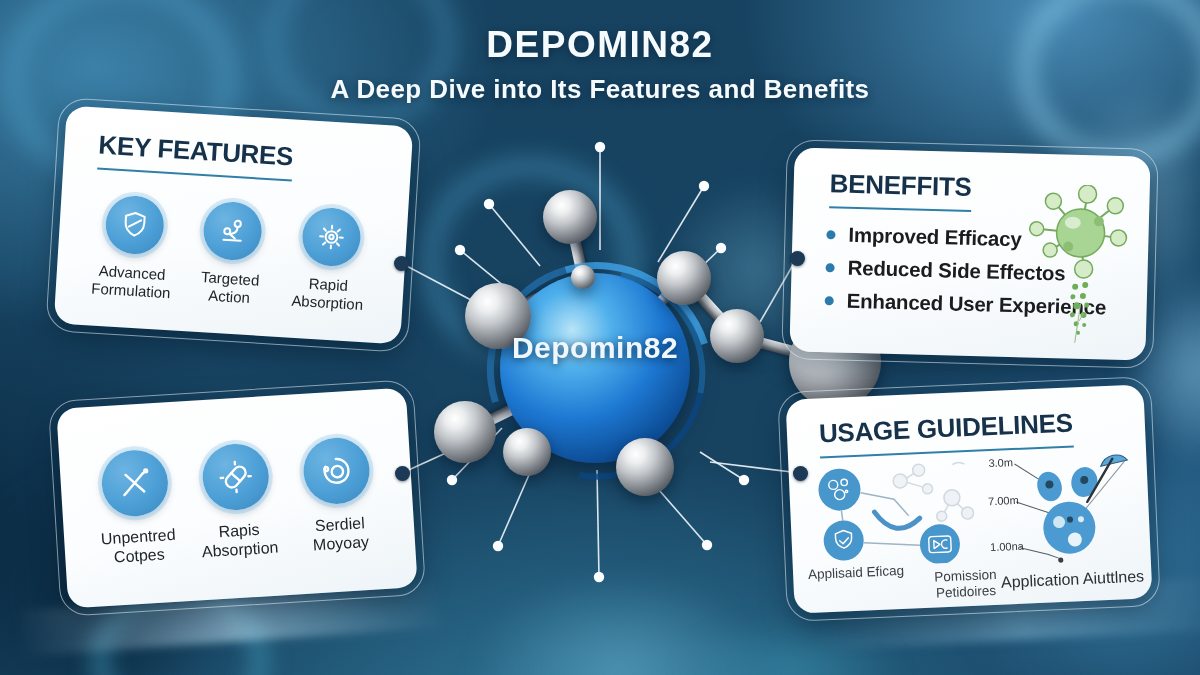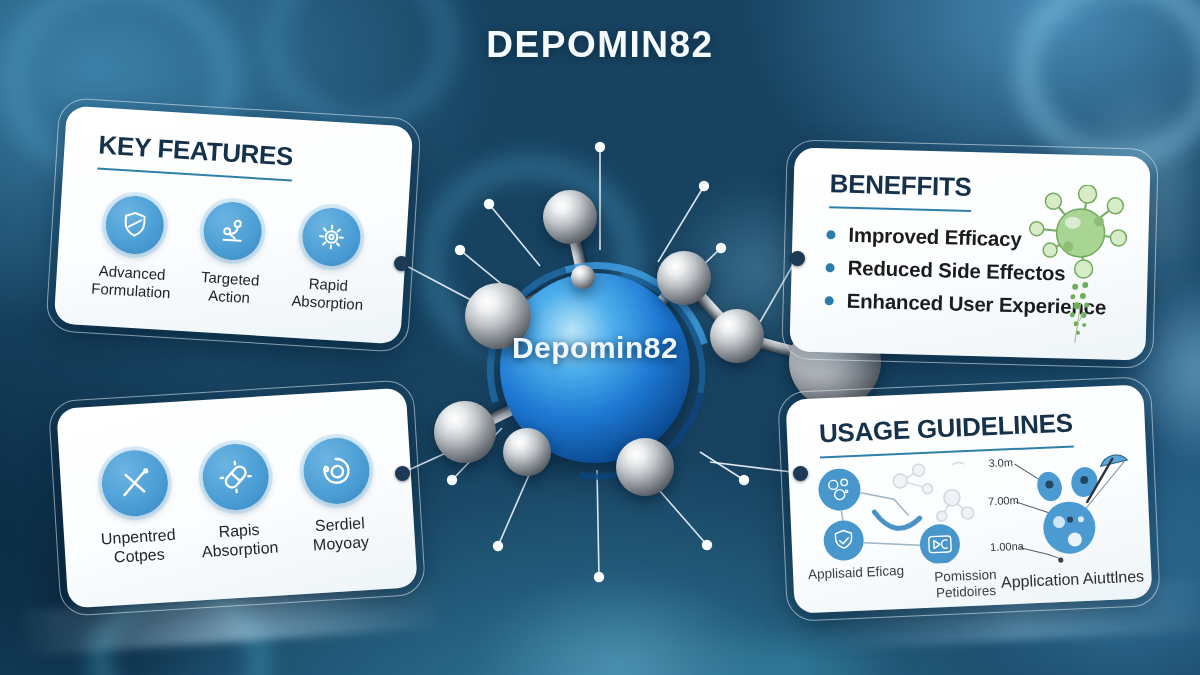--- a/index.html
+++ b/index.html
@@ -169,20 +169,21 @@
     <div class="sphere" style="left:789px;top:316px;width:92px;height:92px;"></div>
     <div class="sphere" style="left:616px;top:438px;width:58px;height:58px;"></div>
     <div class="sphere" style="left:503px;top:428px;width:48px;height:48px;"></div>
     <div class="sphere" style="left:434px;top:401px;width:62px;height:62px;"></div>
 
     <div class="mol-label">Depomin82</div>
   </div>
 
   <div class="header">
     <div class="title">DEPOMIN82</div>
+    <div class="subtitle">A Deep Dive into Its Features and Benefits</div>
   </div>
 
   <div class="panel panel-kf">
     <div class="panel-heading kf-head">KEY FEATURES</div>
     <div class="icon-row">
       <div class="icon-item">
         <div class="icon-circle">
           <svg class="icon-svg" width="32" height="32" viewBox="0 0 24 24">
             <path d="M12 3l7 2.5v4.8c0 4.6-3 7.9-7 9.7-4-1.8-7-5.1-7-9.7V5.5z"></path>
             <path d="M7.5 13.5 L16.5 8.2"></path>

